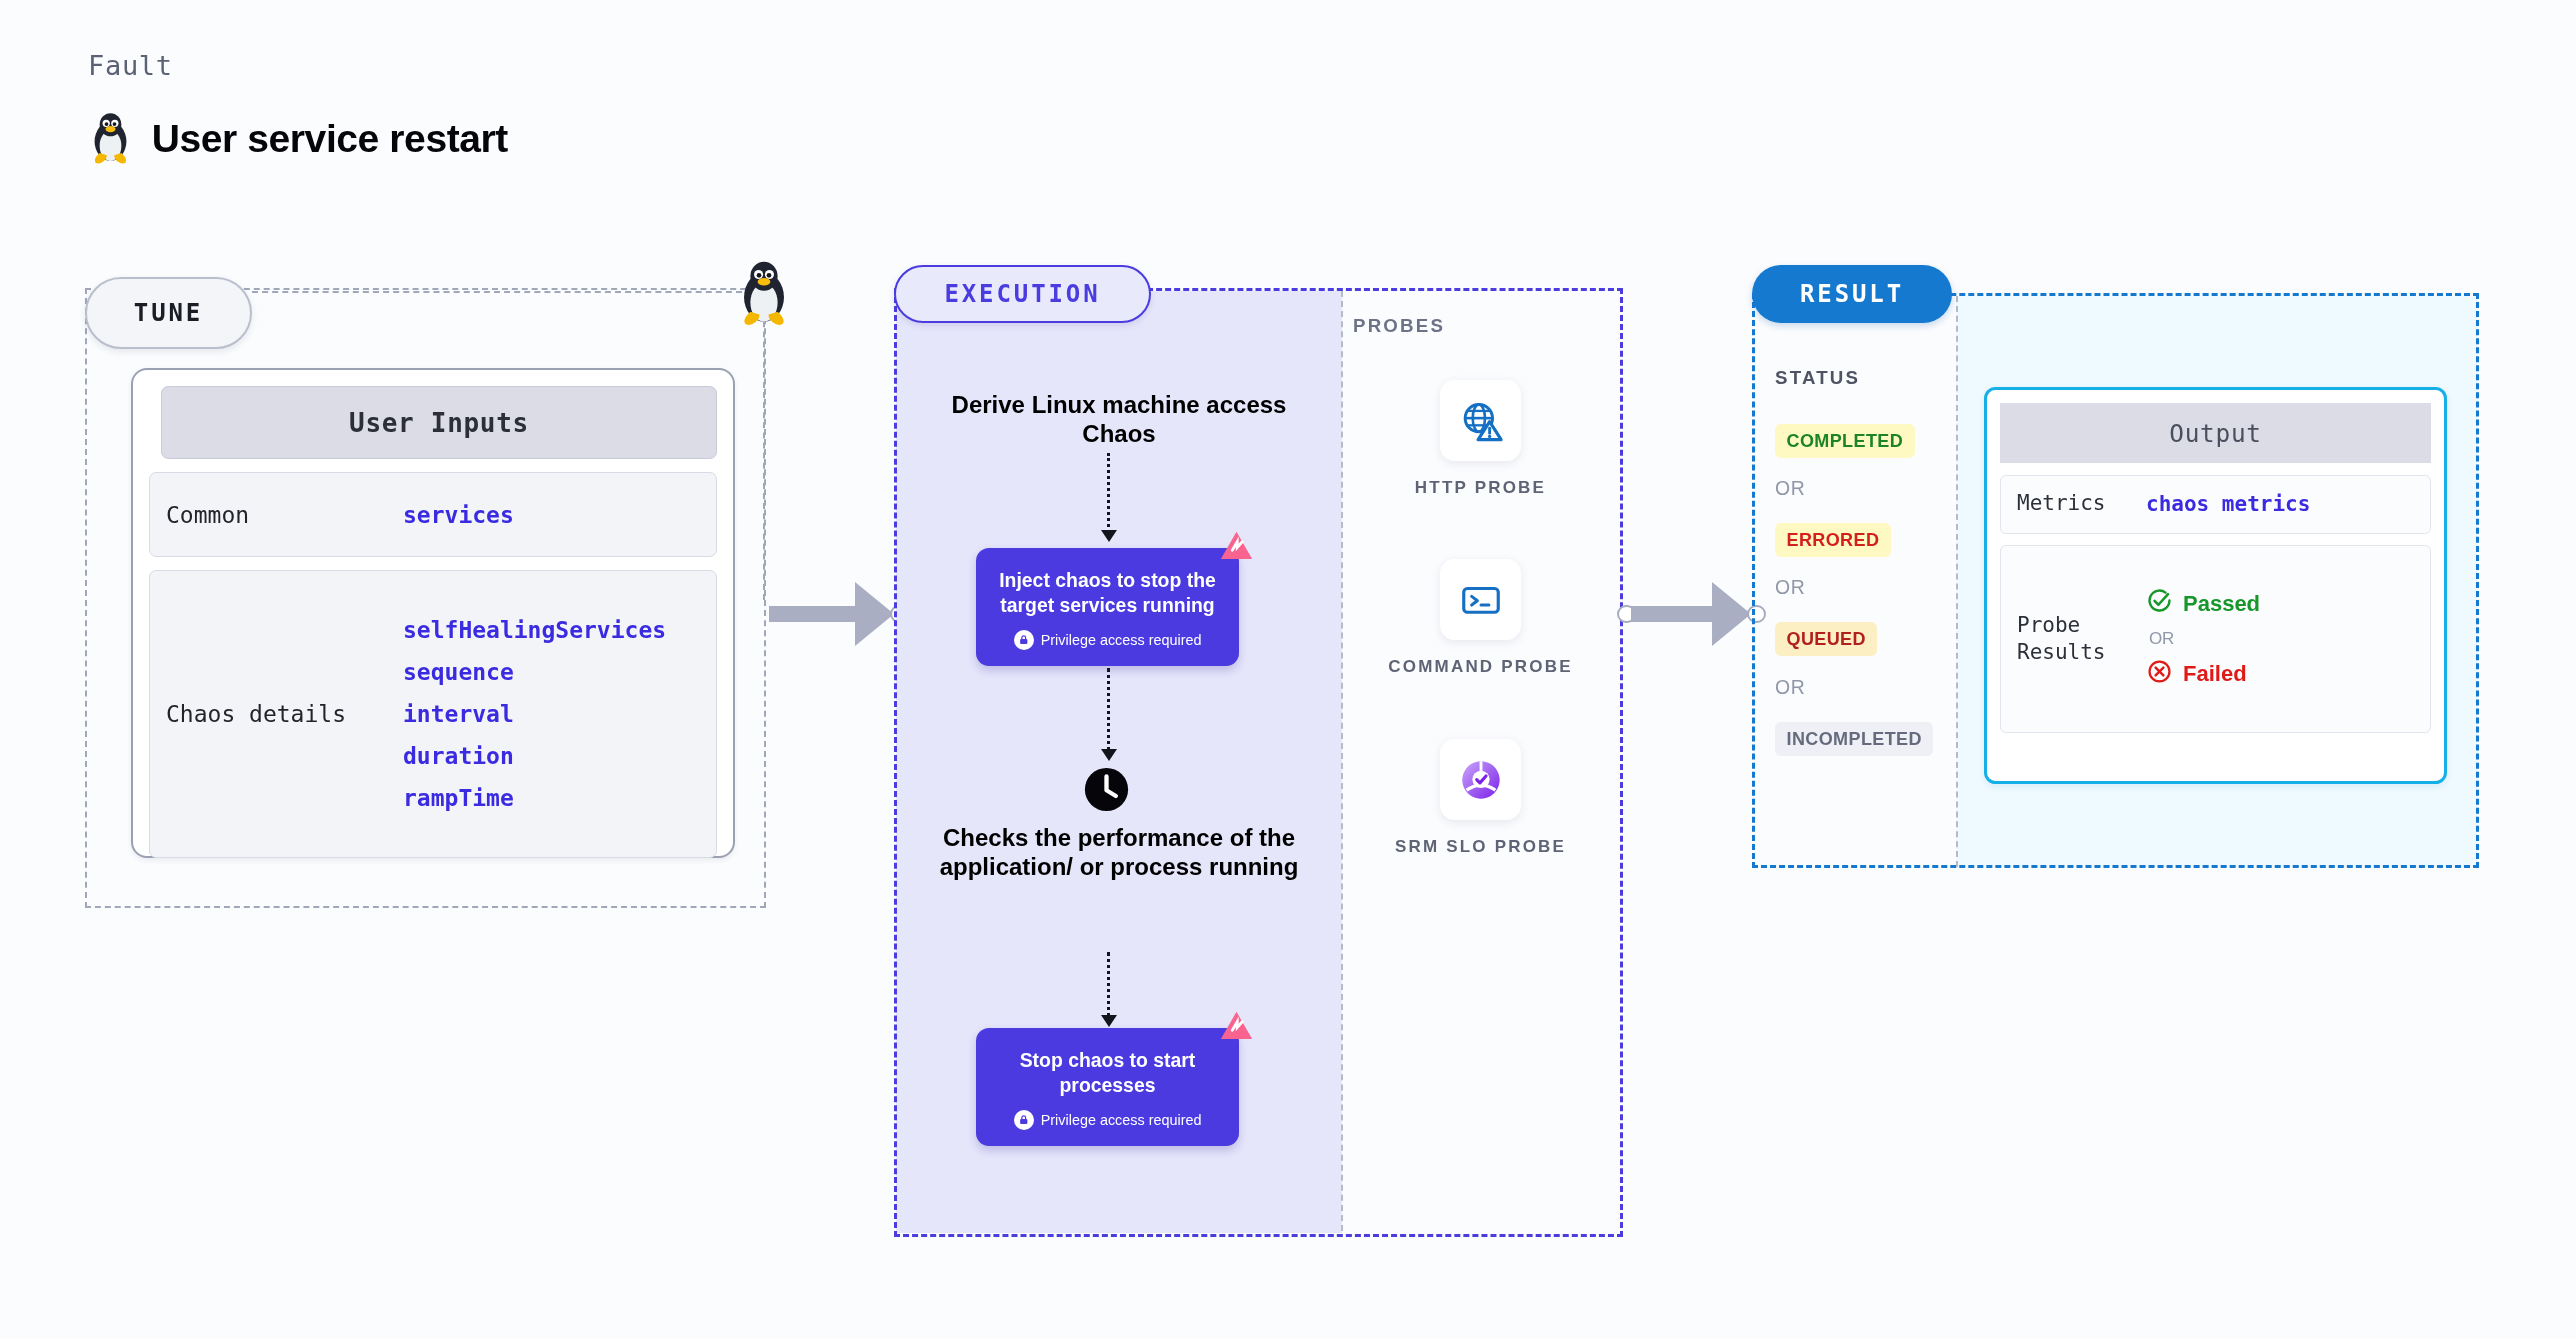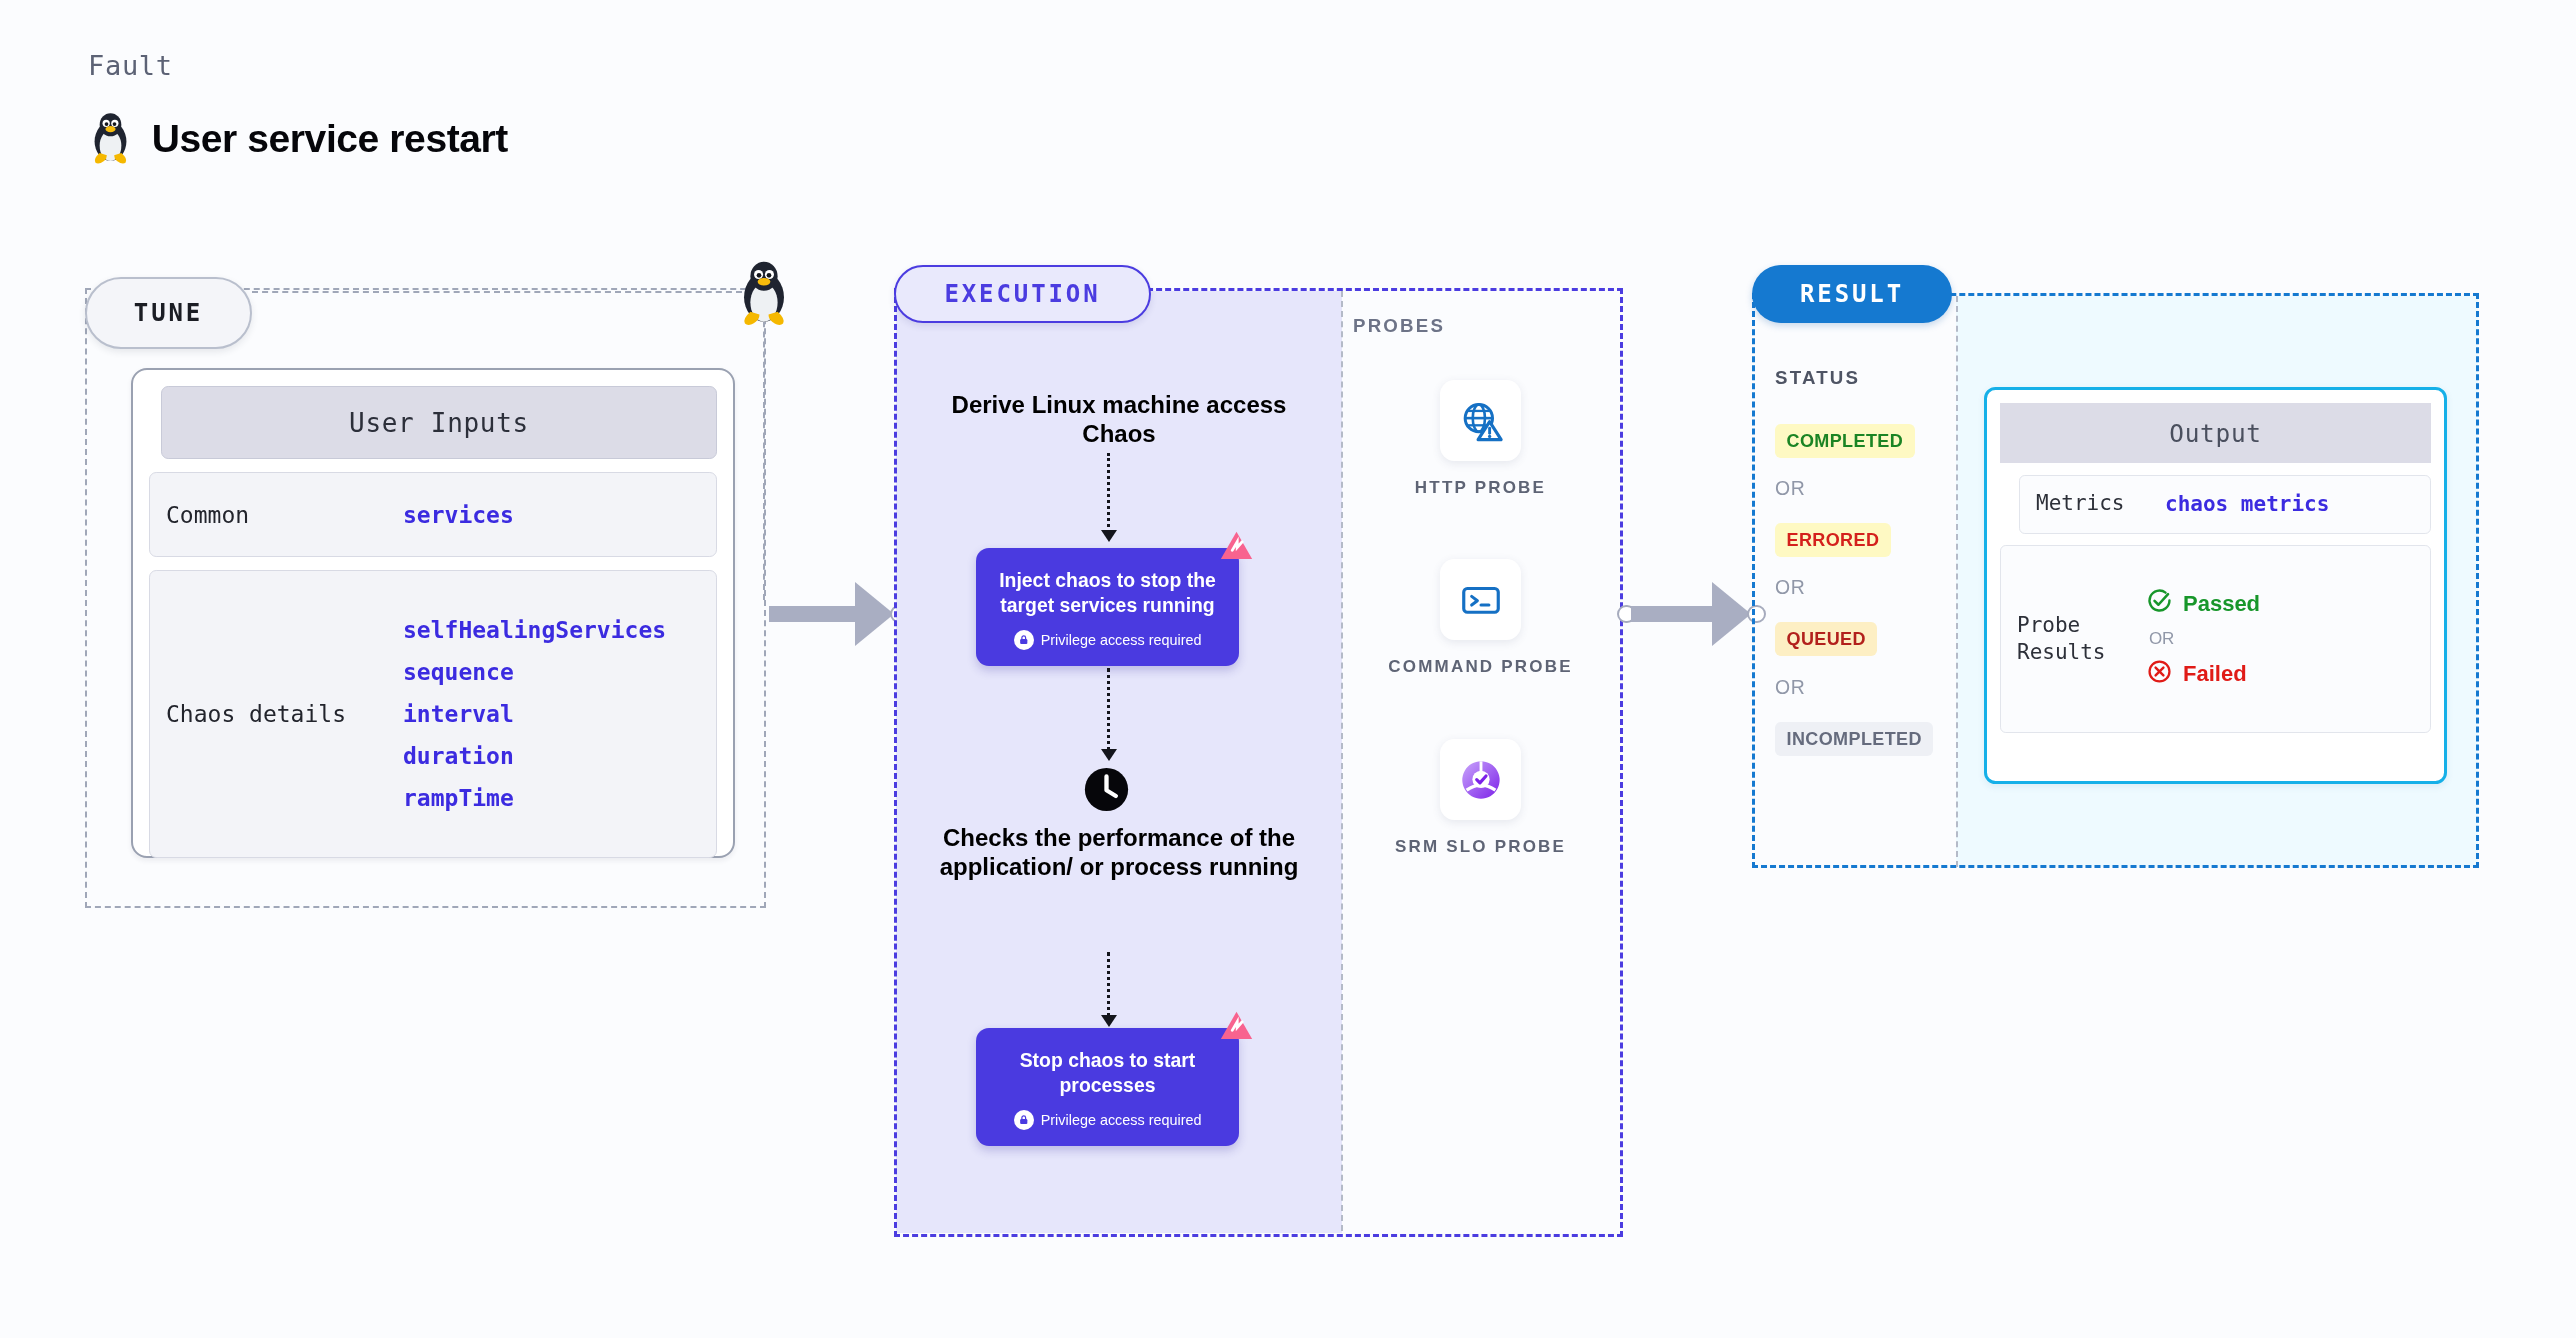--- a/index.html
+++ b/index.html
@@ -69,21 +69,21 @@
 
   
   .ui-card {
     position: absolute; left: 131px; top: 368px; width: 604px; height: 490px;
     background: #ffffff; border: 2.2px solid #9aa1b1; border-radius: 16px;
     padding: 16px; box-shadow: 0 2.2px 5.8px rgba(40,45,70,.07);
   }
   .ui-head {
     height: 73px; background: #dcdce7; border: 1.4px solid #c8cad8; border-radius: 7.2px;
     display: flex; align-items: center; justify-content: center;
-    font-family: "DejaVu Sans Mono", monospace; font-size: 26px; font-weight: 400; color: #2c2f3a;
+    font-family: "DejaVu Sans Mono", monospace; font-size: 26px; font-weight: 700; color: #2c2f3a;
     letter-spacing: 0.7px;
     margin-left: 12px;
   }
   .ui-row {
     margin-top: 13px; background: #f3f4f8; border: 1.4px solid #d8dae4; border-radius: 7.2px;
     display: flex; align-items: center; padding: 0 16px;
   }
   .ui-row.common { height: 85px; }
   .ui-row.chaos  { height: 288px; align-items: center; }
   .ui-key {
@@ -198,21 +198,21 @@
   }
   .out-head {
     height: 60px; background: #dcdce7; border-radius: 0;
     display: flex; align-items: center; justify-content: center;
     font-family: "DejaVu Sans Mono", monospace; font-size: 24.4px; color: #4a4f5e; letter-spacing: 0.7px;
   }
   .out-row {
     margin-top: 11.5px; background: #fbfcfe; border: 1.4px solid #e2e5ec; border-radius: 5.8px;
     display: flex; align-items: center; padding: 0 16px;
   }
-  .out-row.metrics { height: 59px; margin-left: 19px; }
+  .out-row.metrics { height: 59px; }
   .out-row.probes  { height: 188px; }
   .out-key {
     font-family: "DejaVu Sans Mono", monospace; font-size: 21px; color: #2d3039;
     width: 129px; flex: none; line-height: 1.3;
   }
   .out-val-link {
     font-family: "DejaVu Sans Mono", monospace; font-size: 21px; color: #3b2be0; font-weight: 700;
   }
   .out-res-col { display: flex; flex-direction: column; gap: 8.6px; }
   .res-line { display: flex; align-items: center; gap: 10px; font-size: 22px; font-weight: 700; text-align: center; }

